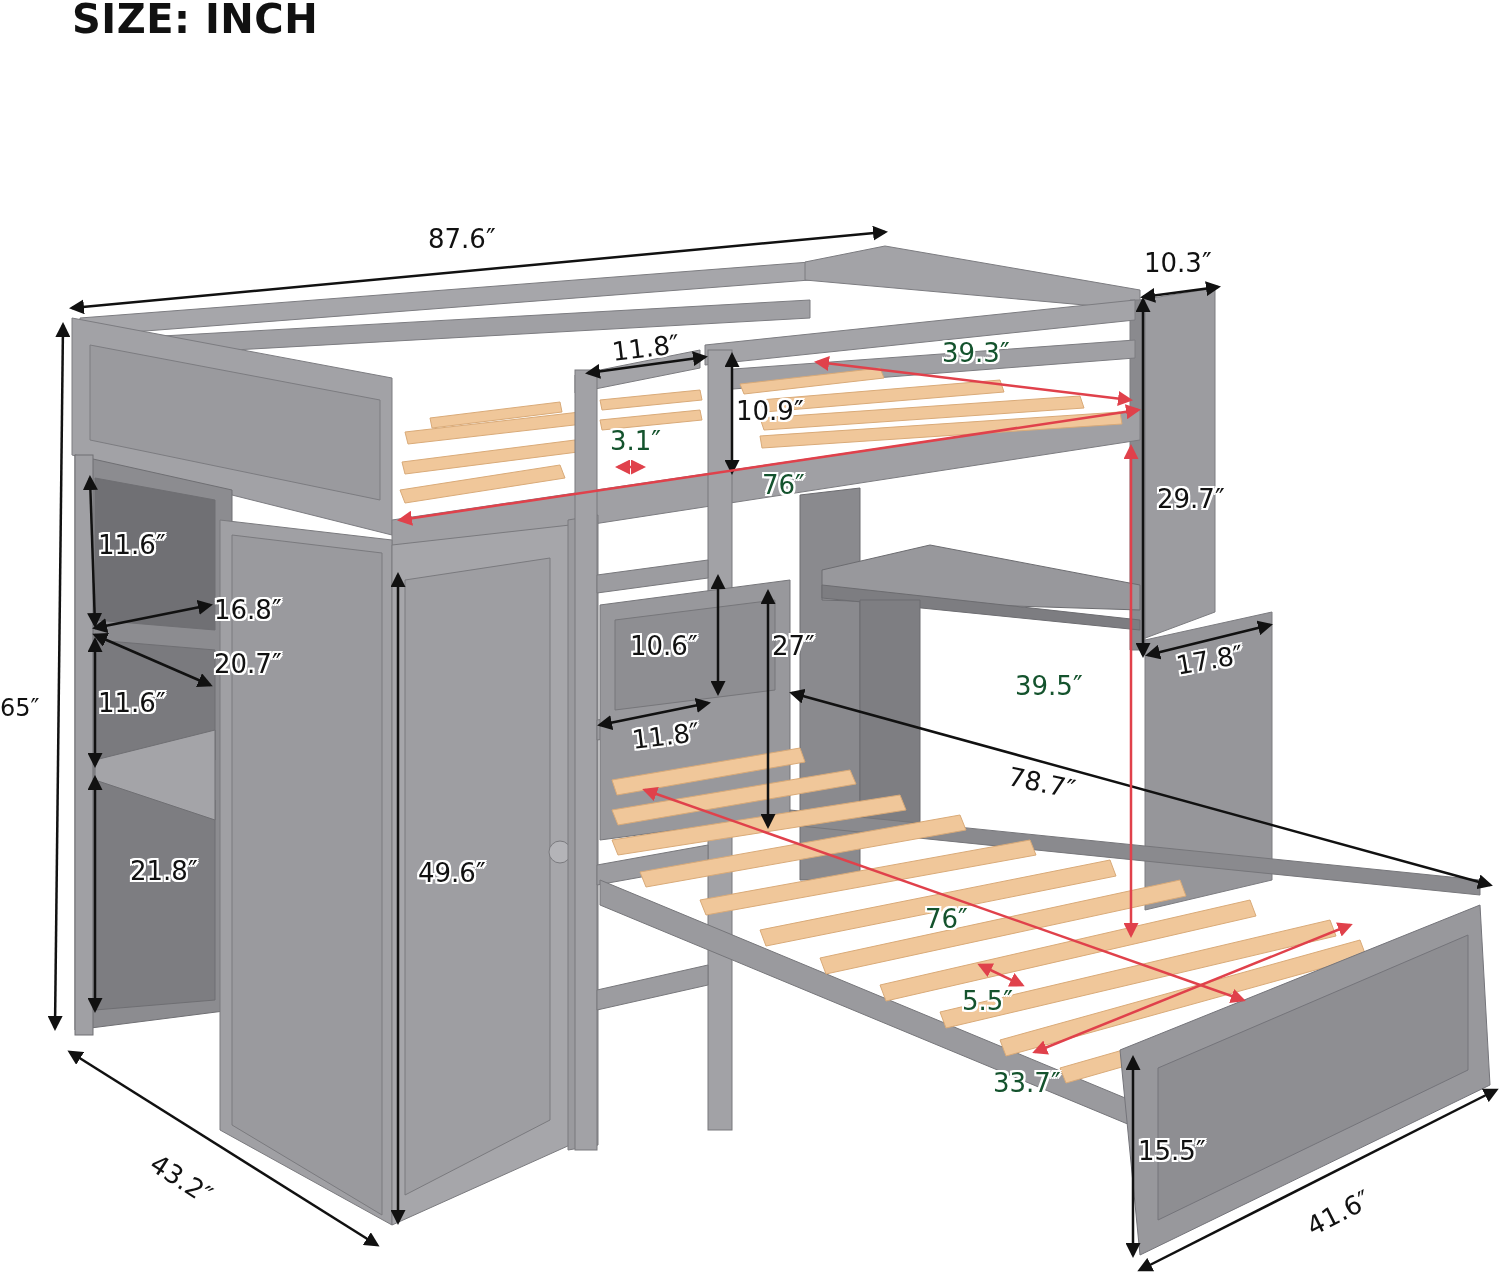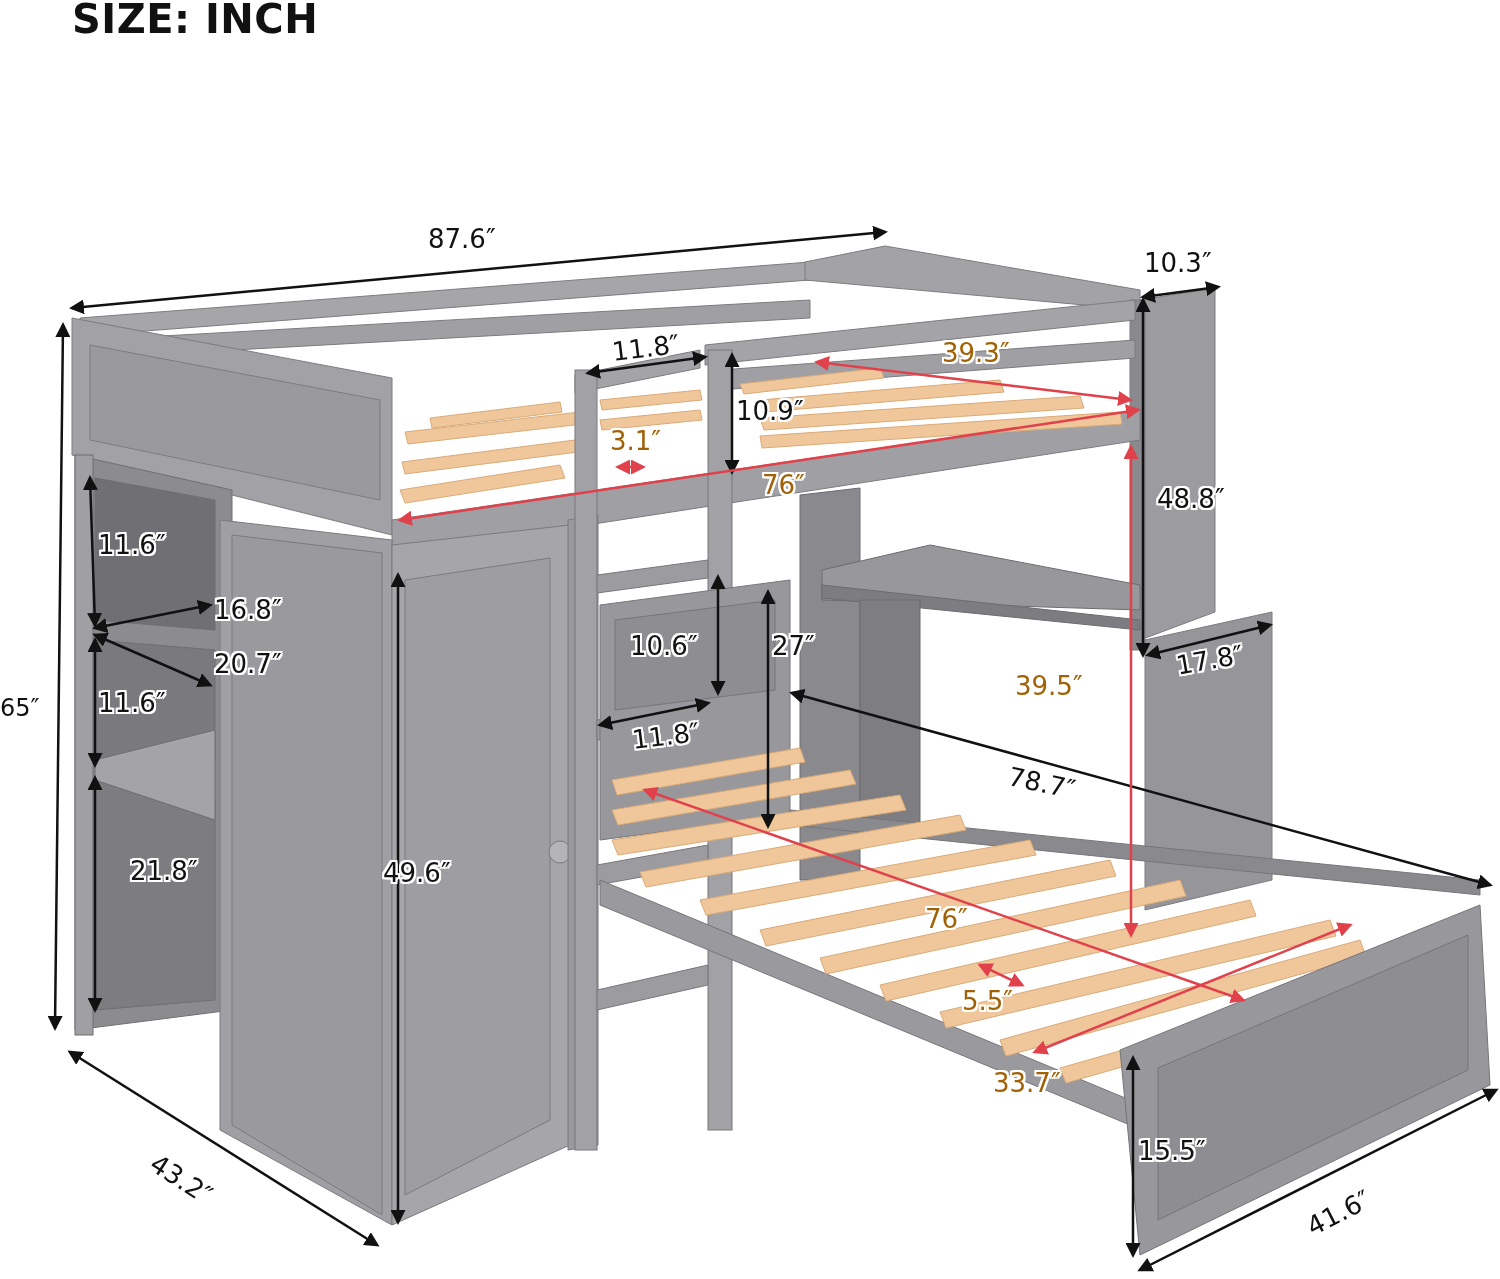--- a/index.html
+++ b/index.html
@@ -2,21 +2,21 @@
 <html><head>
 <meta charset="utf-8">
 <style>
   html, body { margin:0; padding:0; background:#ffffff; }
   body { width:1500px; height:1279px; position:relative; overflow:hidden; font-family:"Liberation Sans", "DejaVu Sans", sans-serif; }
   .title { position:absolute; left:72px; top:-4px; font-family:"DejaVu Sans", sans-serif; font-weight:bold; font-size:40px; color:#111; letter-spacing:0.5px; }
   svg#scene { position:absolute; left:0; top:0; }
   .lbl { position:absolute; font-family:"DejaVu Sans", sans-serif; font-size:26px; white-space:nowrap; line-height:1; }
   .lbl.black { color:#111; }
   .lbl.outlined { color:#111; text-shadow: -2px -2px 0 #fff, 2px -2px 0 #fff, -2px 2px 0 #fff, 2px 2px 0 #fff, 0 2px 0 #fff, 0 -2px 0 #fff, 2px 0 0 #fff, -2px 0 0 #fff; }
-  .lbl.red { color:#a16207; text-shadow: -2px -2px 0 #fff, 2px -2px 0 #fff, -2px 2px 0 #fff, 2px 2px 0 #fff, 0 2px 0 #fff, 0 -2px 0 #fff, 2px 0 0 #fff, -2px 0 0 #fff; }
+  .lbl.red { color:#14532d; text-shadow: -2px -2px 0 #fff, 2px -2px 0 #fff, -2px 2px 0 #fff, 2px 2px 0 #fff, 0 2px 0 #fff, 0 -2px 0 #fff, 2px 0 0 #fff, -2px 0 0 #fff; }
 </style>
 </head>
 <body>
 
 <div class="title">SIZE: INCH</div>
 
 <svg id="scene" width="1500" height="1279" viewBox="0 0 1500 1279" xmlns="http://www.w3.org/2000/svg">
   <defs>
     <marker id="ab" viewBox="0 0 10 10" refX="8" refY="5" markerWidth="6" markerHeight="6" orient="auto-start-reverse">
       <path d="M0,0 L10,5 L0,10 z" fill="#111"></path>
@@ -160,30 +160,30 @@
 
 <div class="lbl black" style="left:428px; top:226px;">87.6″</div>
 <div class="lbl black" style="left:0px; top:696px; font-size:24px;">65″</div>
 <div class="lbl black" style="left:160px; top:1150px; transform:rotate(33deg); transform-origin:left top;">43.2″</div>
 <div class="lbl black" style="left:1144px; top:250px;">10.3″</div>
 <div class="lbl outlined" style="left:612px; top:335px; transform:rotate(-7deg);">11.8″</div>
 <div class="lbl red" style="left:942px; top:340px;">39.3″</div>
 <div class="lbl outlined" style="left:736px; top:398px;">10.9″</div>
 <div class="lbl red" style="left:610px; top:428px;">3.1″</div>
 <div class="lbl red" style="left:762px; top:472px;">76″</div>
-<div class="lbl outlined" style="left:1157px; top:486px;">48.8″</div>
+<div class="lbl outlined" style="left:1157px; top:486px;">29.7″</div>
 <div class="lbl outlined" style="left:98px; top:532px;">11.6″</div>
 <div class="lbl outlined" style="left:214px; top:597px;">16.8″</div>
 <div class="lbl outlined" style="left:214px; top:651px;">20.7″</div>
 <div class="lbl outlined" style="left:98px; top:690px;">11.6″</div>
 <div class="lbl outlined" style="left:98px; top:858px;margin-left:32px;">21.8″</div>
 <div class="lbl outlined" style="left:630px; top:633px;">10.6″</div>
 <div class="lbl outlined" style="left:632px; top:723px; transform:rotate(-7deg);">11.8″</div>
 <div class="lbl outlined" style="left:772px; top:633px;">27″</div>
 <div class="lbl red" style="left:1015px; top:673px;">39.5″</div>
 <div class="lbl outlined" style="left:1176px; top:647px; transform:rotate(-10deg);">17.8″</div>
 <div class="lbl black" style="left:1008px; top:770px; transform:rotate(12deg);">78.7″</div>
-<div class="lbl outlined" style="left:383px; top:860px;">49.6″</div>
+<div class="lbl outlined" style="left:418px; top:860px;">49.6″</div>
 <div class="lbl red" style="left:925px; top:906px;">76″</div>
 <div class="lbl red" style="left:962px; top:988px;">5.5″</div>
 <div class="lbl red" style="left:993px; top:1070px;">33.7″</div>
 <div class="lbl outlined" style="left:1138px; top:1138px;">15.5″</div>
 <div class="lbl black" style="left:1305px; top:1200px; transform:rotate(-27deg);">41.6″</div>
 
 </body></html>

